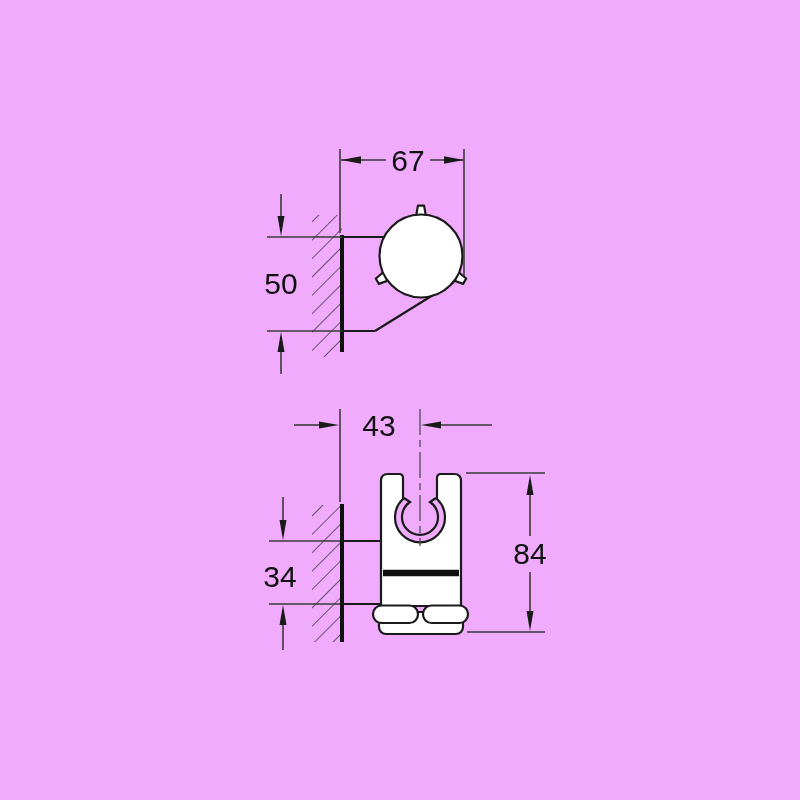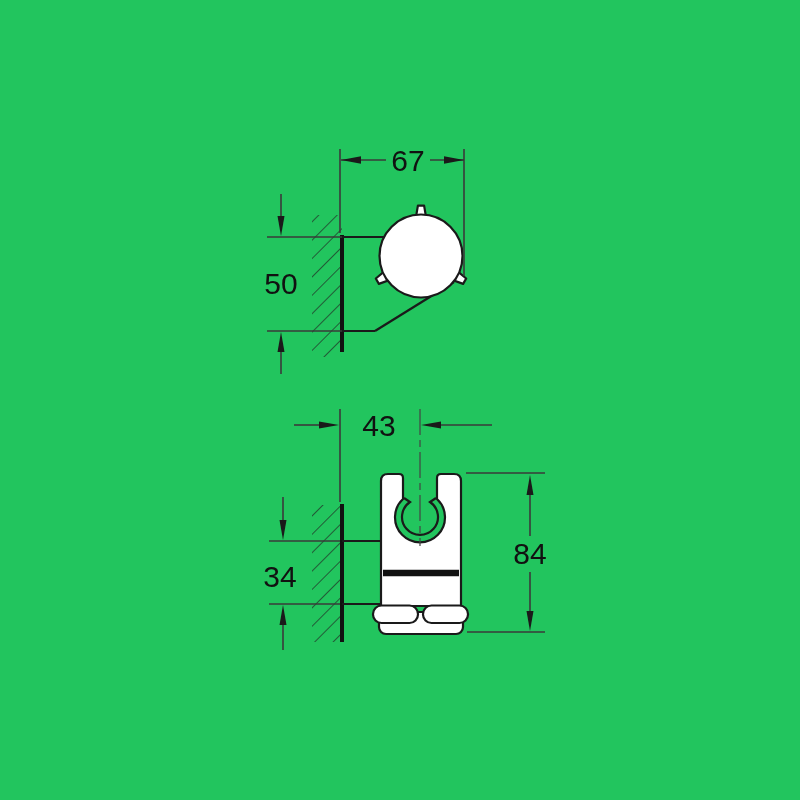--- a/index.html
+++ b/index.html
@@ -4,21 +4,21 @@
 <style>
   html, body {
     margin: 0;
     padding: 0;
     background: #ffffff;
   }
   .canvas {
     position: relative;
     width: 800px;
     height: 800px;
-    background: #22c55e;
+    background: #f0abfc;
     overflow: hidden;
   }
   svg {
     display: block;
   }
   .dim-text {
     font-family: "Liberation Sans", "DejaVu Sans", sans-serif;
     font-size: 30px;
     fill: #111111;
   }

